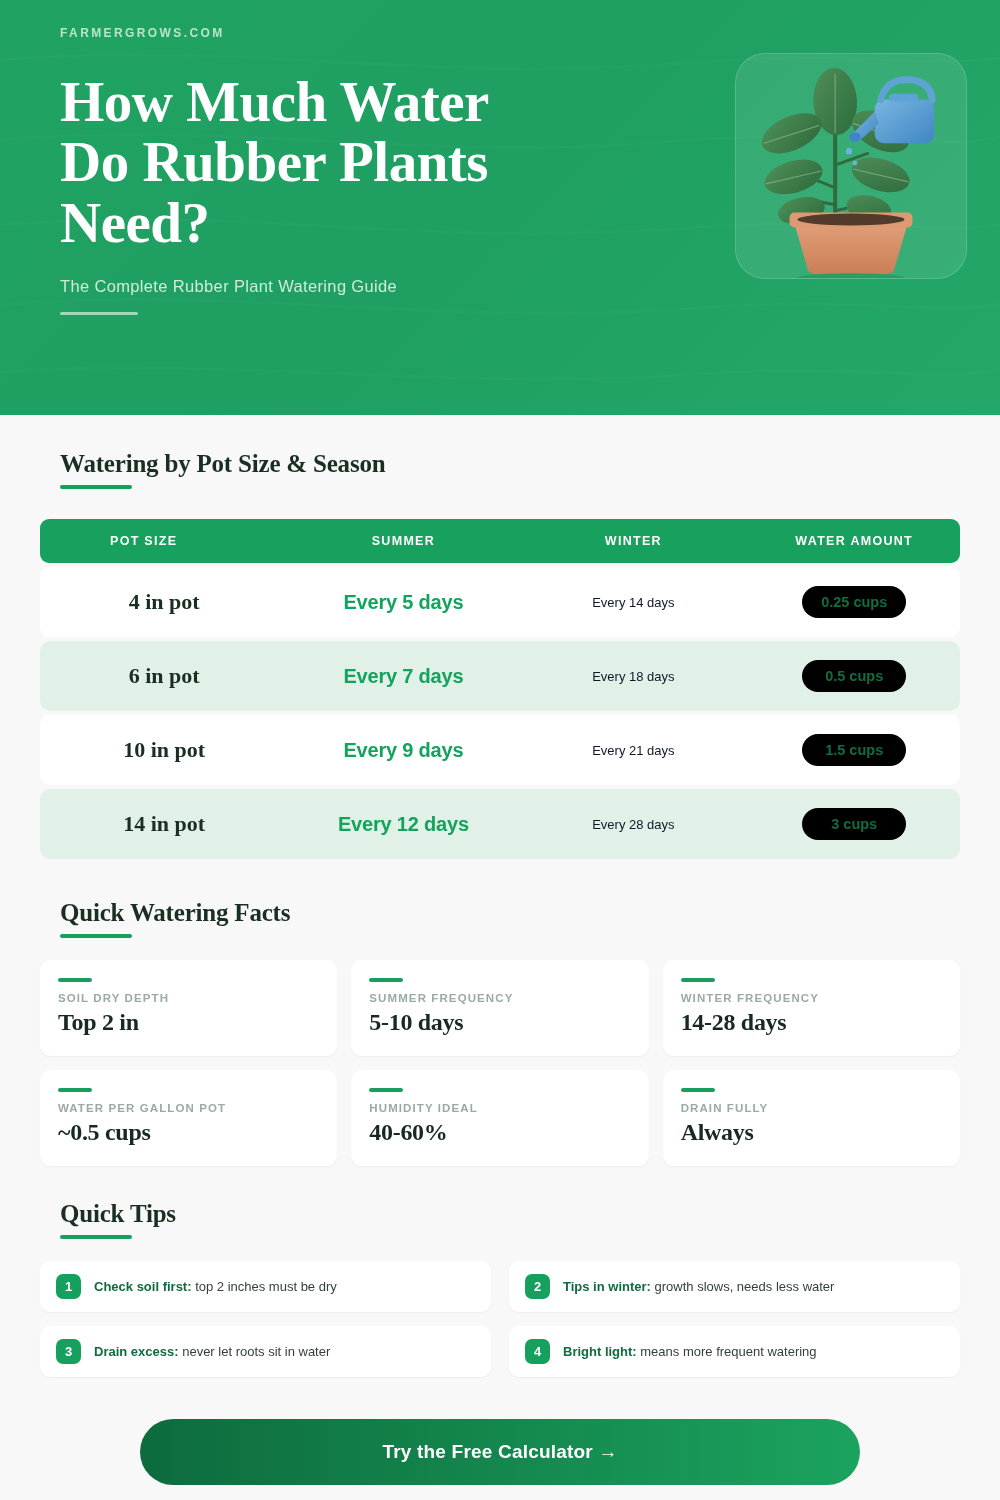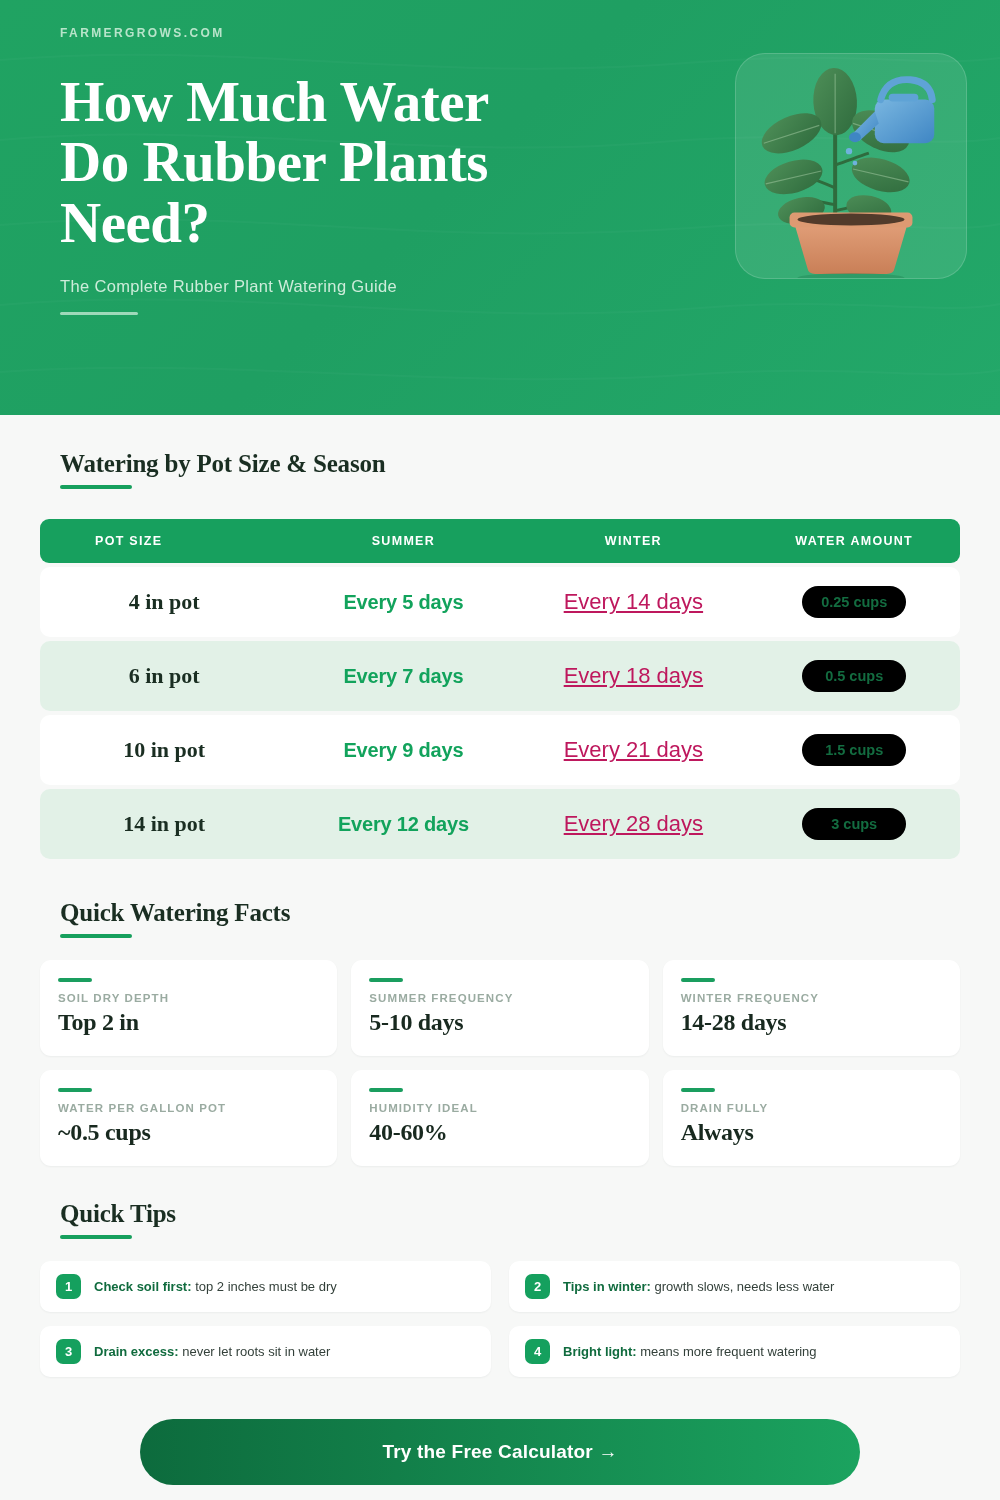--- a/index.html
+++ b/index.html
@@ -123,21 +123,21 @@
   .wtable thead th {
     background: #17a05e;
     color: #ffffff;
     font-size: 12.5px;
     font-weight: 700;
     letter-spacing: 1.3px;
     text-transform: uppercase;
     padding: 15px 0;
     text-align: center;
   }
-  .wtable thead th:first-child { border-radius: 9px 0 0 9px; text-align: left; padding-left: 55px; }
+  .wtable thead th:first-child { border-radius: 9px 0 0 9px; text-align: left; padding-left: 70px; }
   .wtable thead th:last-child  { border-radius: 0 9px 9px 0; }
 
   .wtable tbody tr.odd  td { background: #ffffff; }
   .wtable tbody tr.even td { background: #e2f1e7; margin-left: 44px; }
   .wtable tbody td {
     padding: 19px 0;
     text-align: center;
     vertical-align: middle;
   }
   .wtable tbody td:first-child { border-radius: 10px 0 0 10px; }
@@ -149,23 +149,22 @@
     font-size: 22px;
     color: #1a2e22;
   }
   .cell-summer {
     font-size: 20px;
     font-weight: 700;
     color: #12a35c;
     letter-spacing: -.2px;
   }
   .cell-winter {
-    font-size: 22px;
-    color: #be185d;
-    text-decoration: underline;
+    font-size: 13px;
+    color: #0f172a;
   }
   .pill {
     display: inline-block;
     min-width: 104px;
     padding: 8px 17px;
     border-radius: 16px;
     background: #000000;
     color: #136c40;
     font-size: 14.5px;
     font-weight: 700;

